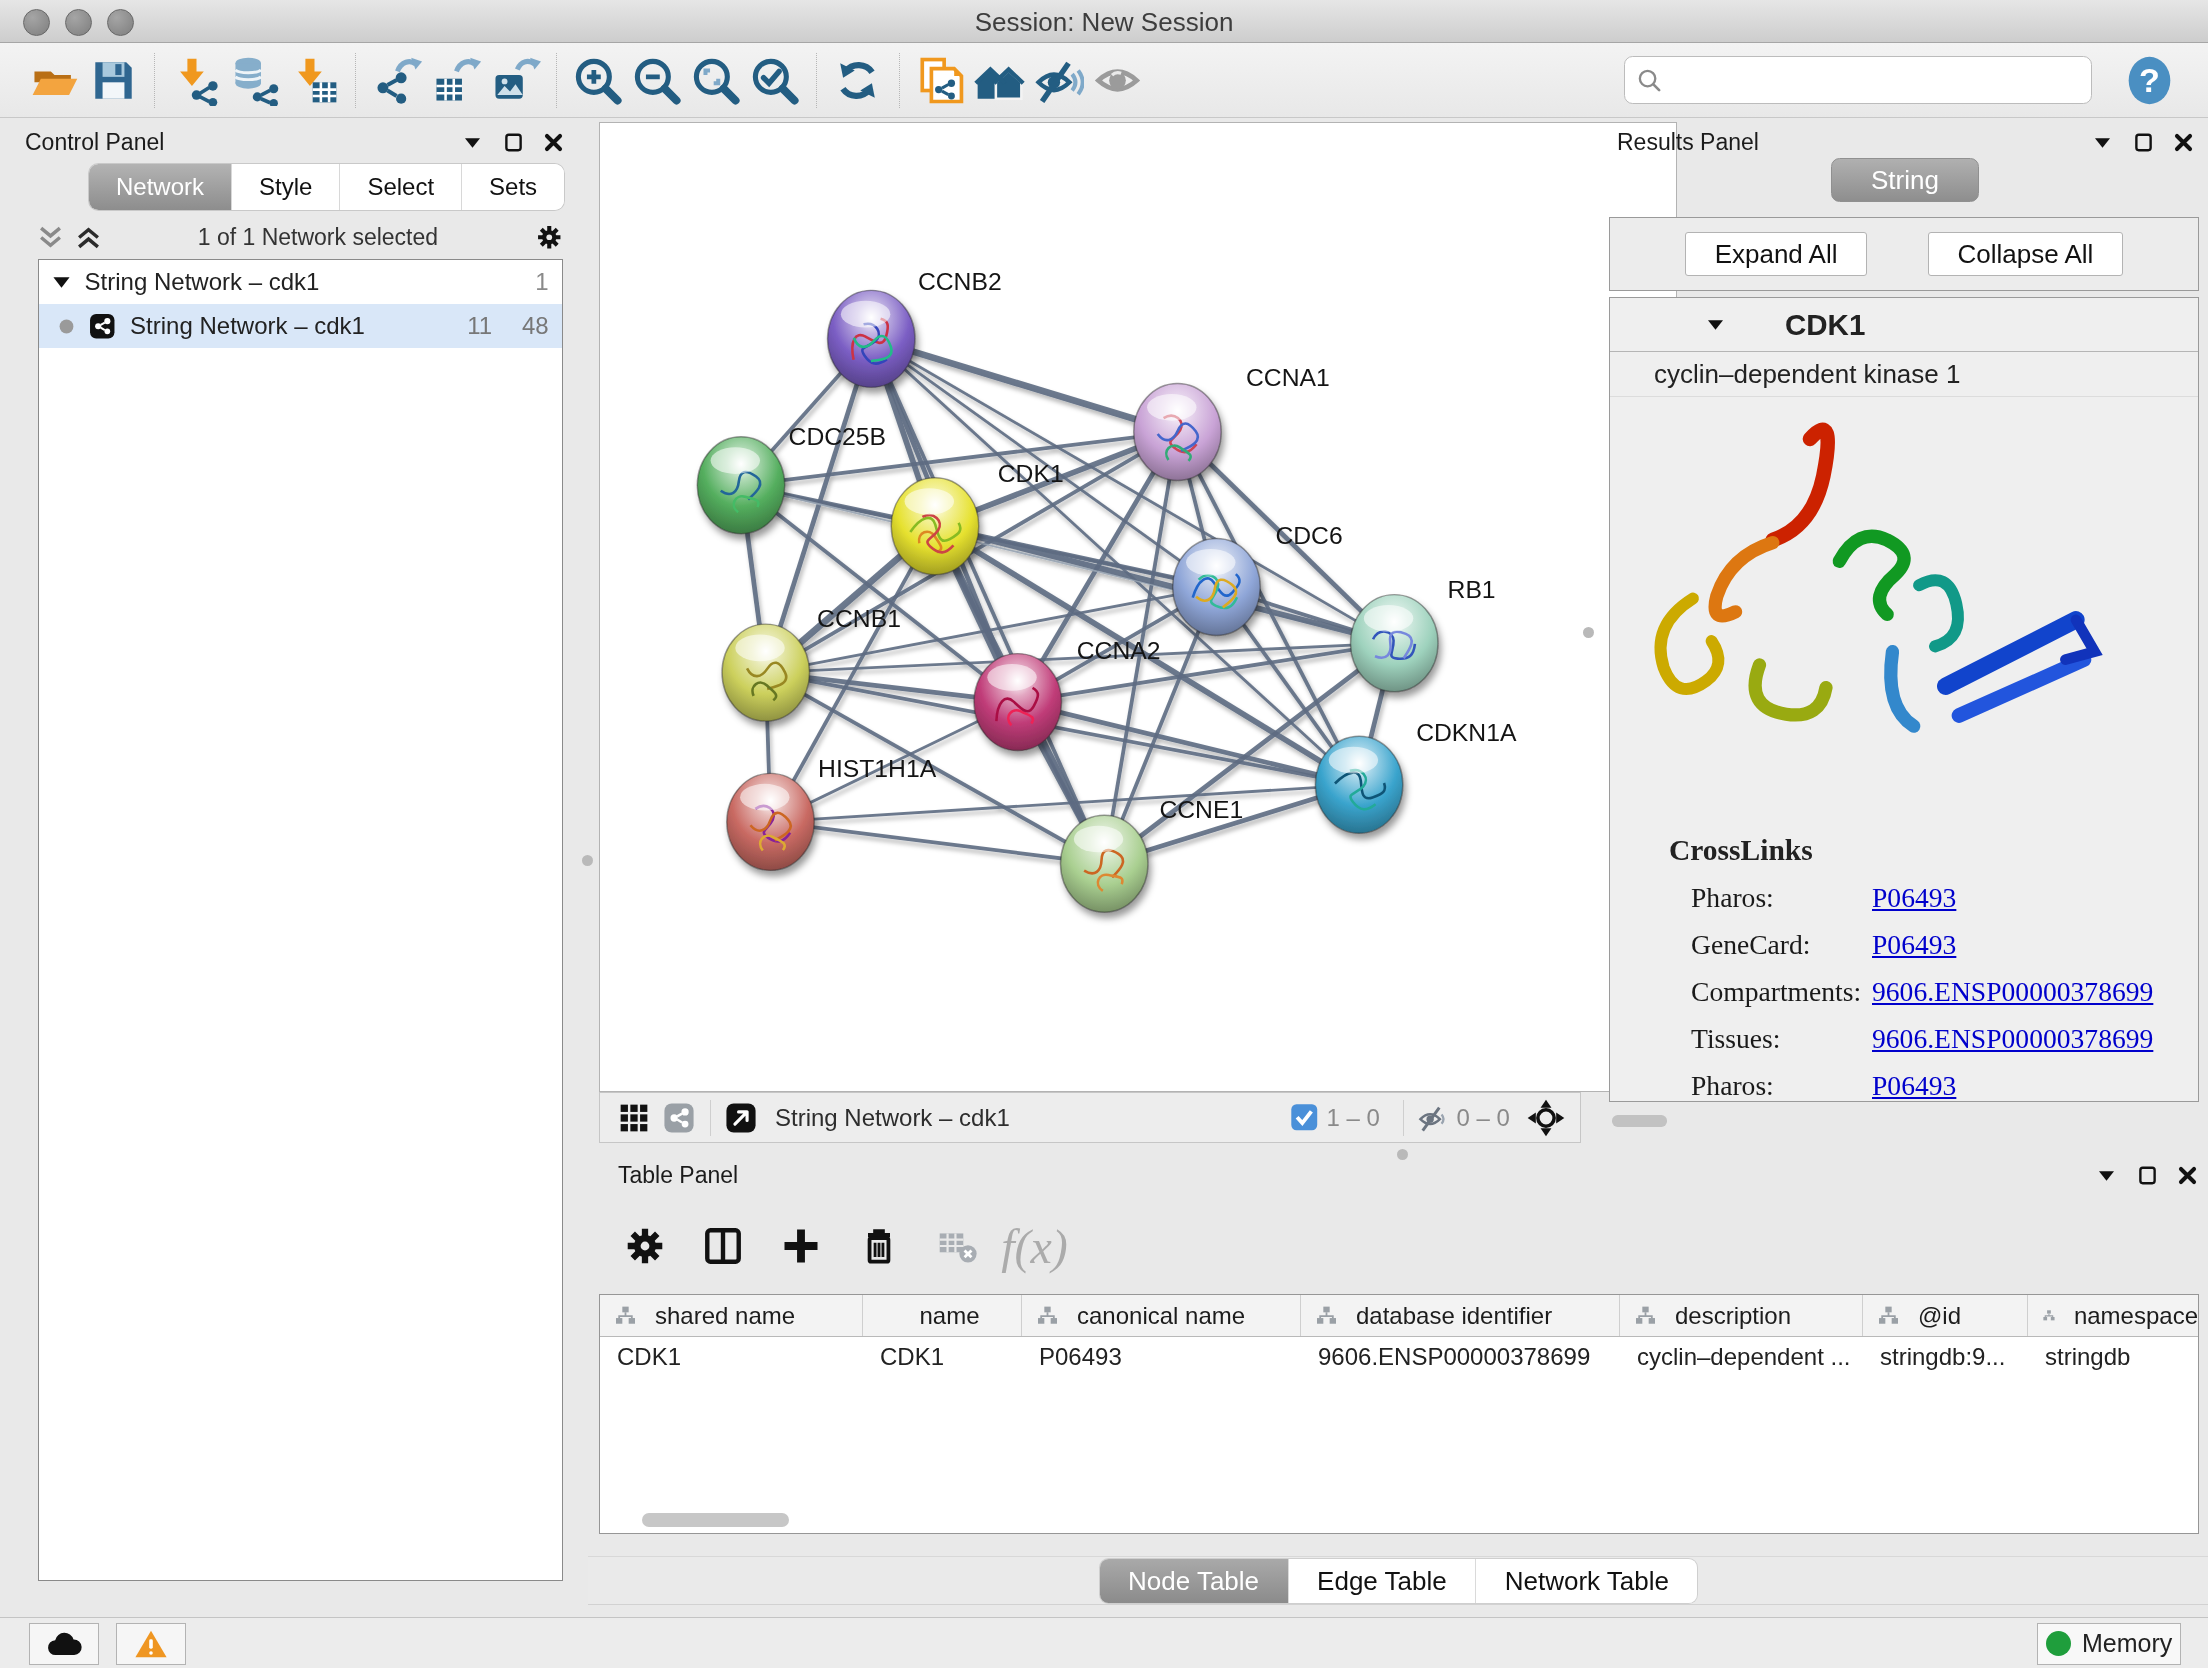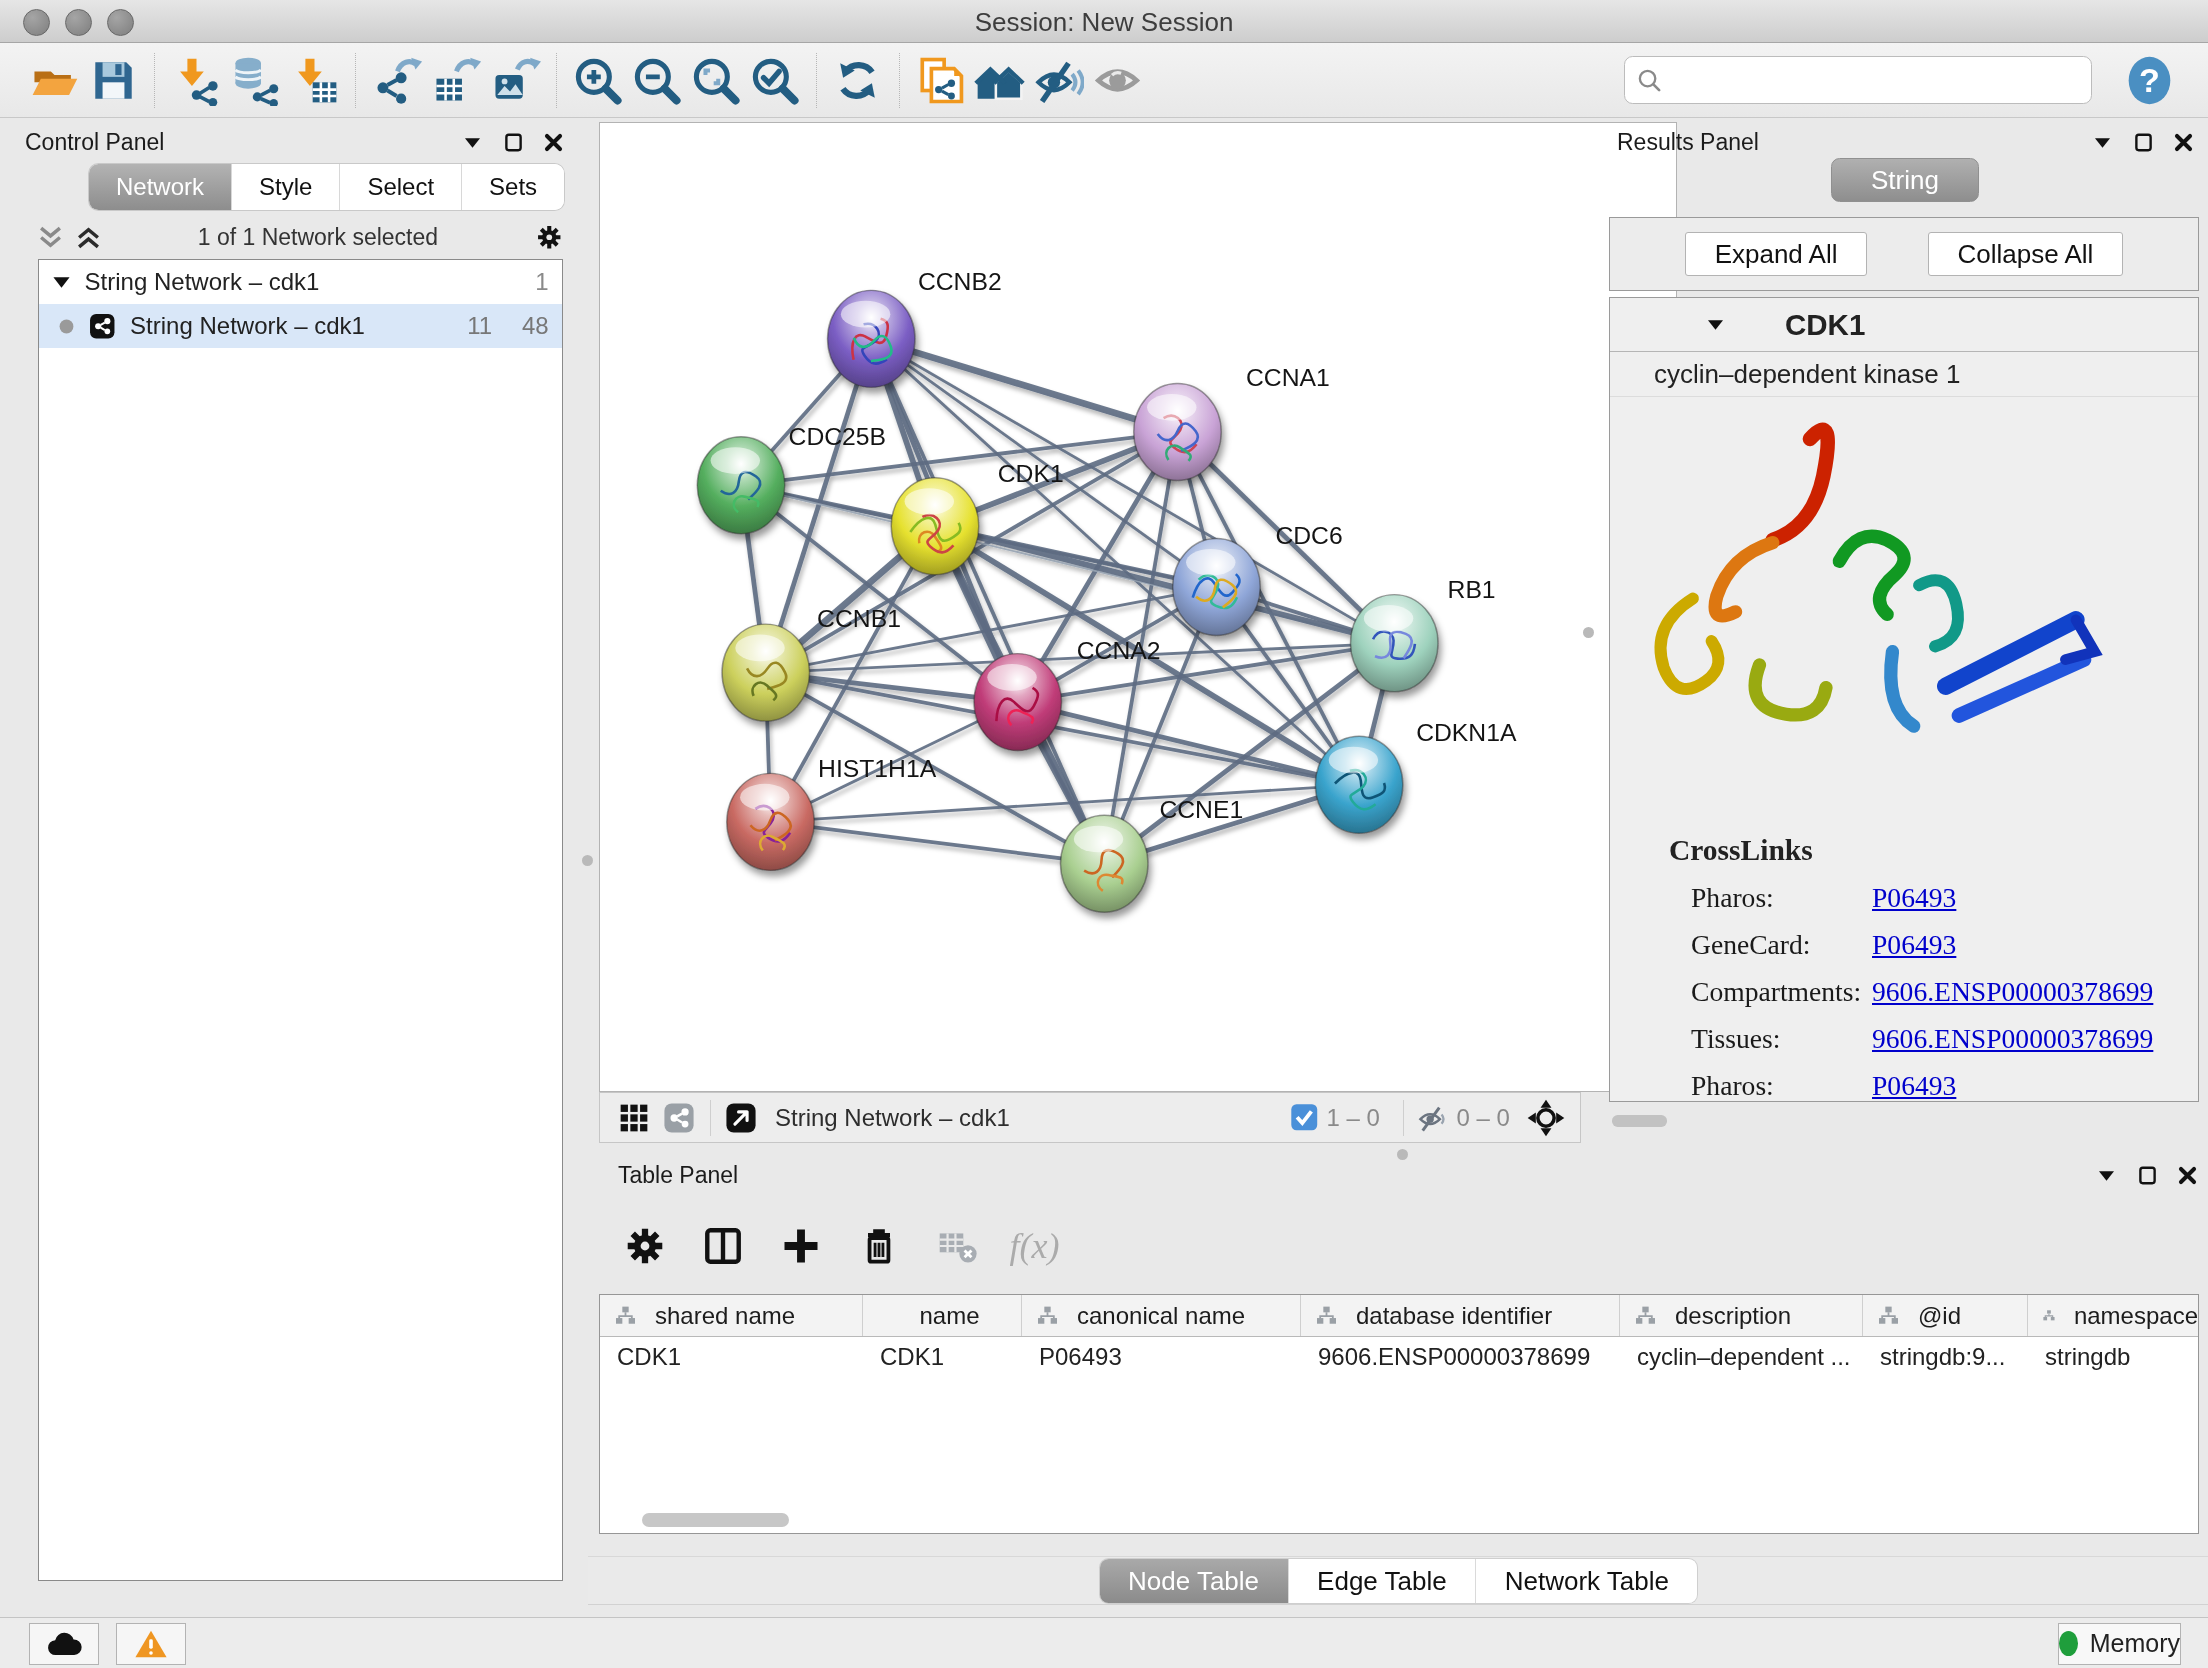--- a/index.html
+++ b/index.html
@@ -86,21 +86,21 @@
   .cl-row{display:flex;margin-left:81px;margin-top:15px;font-size:27.6px;}
   .cl-label{width:181px;color:#1a1a1a;}
   .cl-link{text-decoration:underline;}
   .rp-thumb{position:absolute;left:1.9px;bottom:1.9px;width:55px;height:11.4px;background:#c2c2c2;border-radius:5.7px;}
 
   
   .tp-head{left:618px;top:1162px;width:1579px;}
   .tp-toolbar{position:absolute;left:618px;top:1210px;height:72px;display:flex;align-items:center;gap:25px;}
   .tp-toolbar .tbtn{width:53px;height:53px;}
   .tp-toolbar .tbtn svg{width:44px;height:44px;}
-  .fx{font-family:"Liberation Serif",serif;font-style:italic;font-size:36px;color:#ababab;}
+  .fx{font-family:"Liberation Serif",serif;font-style:italic;font-size:48px;color:#ababab;}
   .table-area{position:absolute;left:599px;top:1294px;width:1600px;height:240px;background:#fff;
     border:1.9px solid #969696;box-sizing:border-box;overflow:hidden;}
   .thead{display:flex;height:42px;background:#f3f3f3;border-bottom:1.9px solid #b9b9b9;box-sizing:border-box;}
   .th{display:flex;align-items:center;gap:19px;font-size:24px;color:#1c1c1c;
     border-right:1px solid #cfcfcf;box-sizing:border-box;padding-left:15px;overflow:hidden;white-space:nowrap;flex:none;}
   .trow{display:flex;height:40px;}
   .td{font-size:24px;display:flex;align-items:center;padding-left:17px;box-sizing:border-box;
     overflow:hidden;white-space:nowrap;flex:none;}
   .c0{width:263px;} .c1{width:159px;} .c2{width:279px;} .c3{width:319px;} .c4{width:243px;} .c5{width:165px;} .c6{width:170px;border-right:none;}
   .hthumb{position:absolute;left:42px;bottom:5.7px;width:147px;height:14.3px;background:#c7c7c7;border-radius:7.6px;}
@@ -111,21 +111,21 @@
   .bt-group{display:flex;border-radius:8.6px;overflow:hidden;box-shadow:0 0 0 1px #cfcfcf;height:44px;}
   .bt-tab{padding:0 28.5px;line-height:44px;font-size:26px;background:#fff;color:#111;border-left:1px solid #dadada;}
   .bt-tab:first-child{border-left:none;}
   .bt-tab.active{background:linear-gradient(#a9a9a9,#8b8b8b);color:#fff;}
 
   
   .statusbar{position:absolute;left:0;top:1617px;width:2208px;height:51px;background:#ececec;
     border-top:1.9px solid #c4c4c4;box-sizing:border-box;}
   .sq-btn{position:absolute;top:4.8px;width:70px;height:42px;background:#f6f6f6;border:1.9px solid #b3b3b3;
     display:flex;align-items:center;justify-content:center;box-sizing:border-box;}
-  .memory-btn{position:absolute;right:27px;top:4.8px;width:123px;height:42px;background:#f8f8f8;
+  .memory-btn{position:absolute;right:27px;top:4.8px;width:144px;height:42px;background:#f8f8f8;
     border:1.9px solid #b3b3b3;display:flex;align-items:center;justify-content:center;gap:11.4px;
     font-size:25px;box-sizing:border-box;}
   .mem-dot{width:25px;height:25px;border-radius:50%;background:#1f9e3c;}
 
   .nlabel{font-family:"Liberation Sans",sans-serif;font-size:26px;fill:#141414;}
 </style>
 </head>
 <body>
 
 <div class="window">

